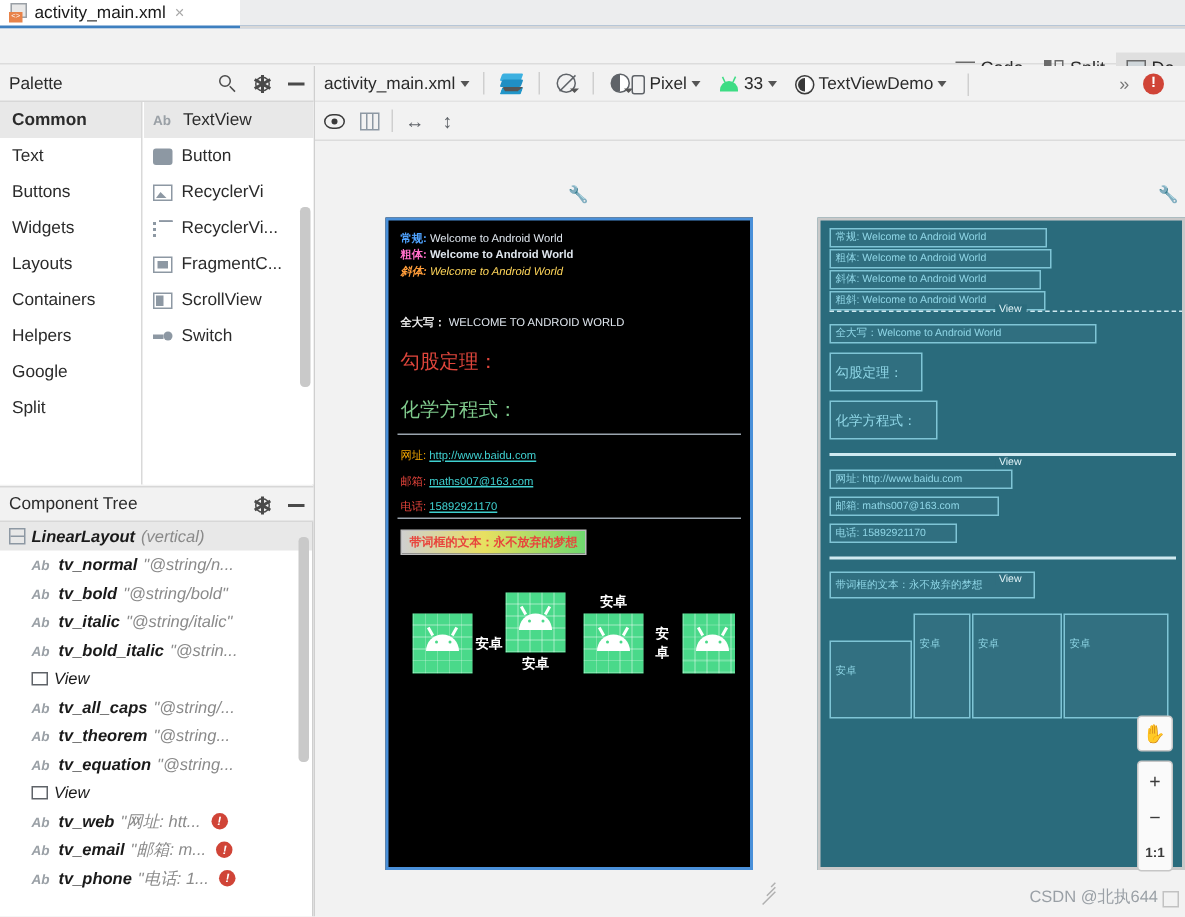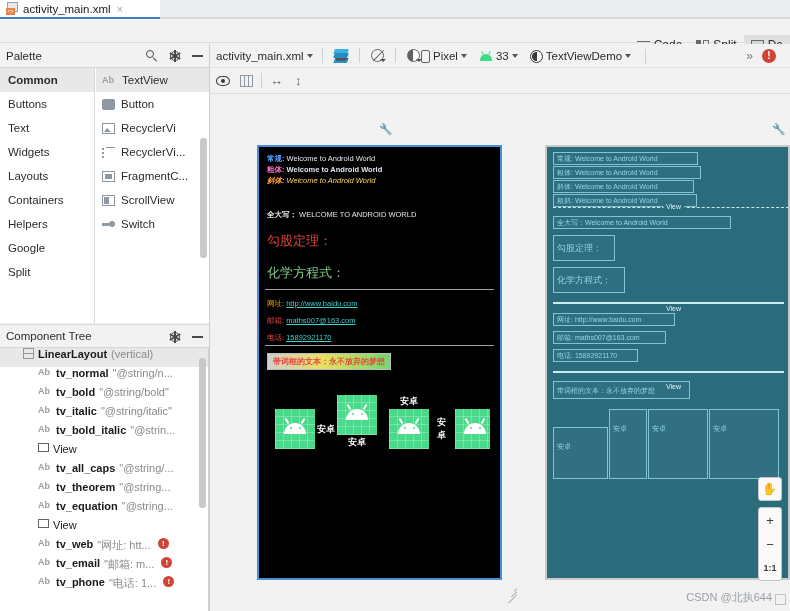--- a/index.html
+++ b/index.html
@@ -85,21 +85,21 @@
   .ic-switch .bar{ position:absolute; left:0; top:4px; width:7px; height:3px; background:#8d98a3;}
   .ic-switch .kn{ position:absolute; left:7px; top:2.5px; width:6px; height:6px; border-radius:50%; background:#8d98a3;}
 
   .pal-scroll { position:absolute; right:1px; top:70px; width:7px; height:120px; background:#c9c9c9; border-radius:3px; }
 
   
   .ct-hdr { position:absolute; left:0; top:324px; width:209px; height:24px; background:#f2f2f2; border-top:1px solid #d7d7d7; border-bottom:1px solid #d7d7d7; display:flex; align-items:center;}
   .ct-title { margin-left:6px; font-size:11.5px; }
   .ct-icons { position:absolute; right:6px; top:0; height:24px; display:flex; align-items:center; gap:11px;}
   .ct-body { position:absolute; left:0; top:348px; width:209px; height:263px; background:#fff; border-right:1px solid #cfcfcf; overflow:hidden;}
-  .ct-row { height:19px; display:flex; align-items:flex-start; gap:4px; padding-left:23px; font-size:11px; white-space:nowrap; }
+  .ct-row { height:19px; display:flex; align-items:center; gap:4px; padding-left:6px; font-size:11px; white-space:nowrap;font-style:italic; }
   .ct-row.sel { background:#e8e8e8; }
   .ct-row .indent { display:inline-block; width:11px; }
   .ic-linear { width:11px; height:11px; border:1.3px solid #8d98a3; position:relative; flex:0 0 auto;}
   .ic-linear:after { content:""; position:absolute; left:0; top:4px; width:9px; height:1.2px; background:#8d98a3;}
   .ic-view { width:11px; height:9px; border:1.4px solid #5f6368; flex:0 0 auto;}
   .ct-id { font-weight:bold; color:#1a1a1a;}
   .ct-val { color:#8a8a8a; }
   .err-dot { width:11px; height:11px; border-radius:50%; background:#d04437; color:#fff; font-size:8px; line-height:11px; text-align:center; font-weight:bold; margin-left:3px; flex:0 0 auto;}
   .ct-scroll { position:absolute; right:2px; top:10px; width:7px; height:150px; background:#c9c9c9; border-radius:3px;}
 
@@ -254,24 +254,24 @@
       <span class="ic-min"></span>
     </span>
   </div>
 
   <div class="palette-body">
     <div class="cat-col">
       <div class="cat sel">
           <span>Common</span>
         </div>
       <div class="cat">
+          <span>Text</span>
+        </div>
+      <div class="cat">
           <span>Buttons</span>
-        </div>
-      <div class="cat">
-          <span>Text</span>
         </div>
       <div class="cat">
           <span>Widgets</span>
         </div>
       <div class="cat">
           <span>Layouts</span>
         </div>
       <div class="cat">
           <span>Containers</span>
         </div>

